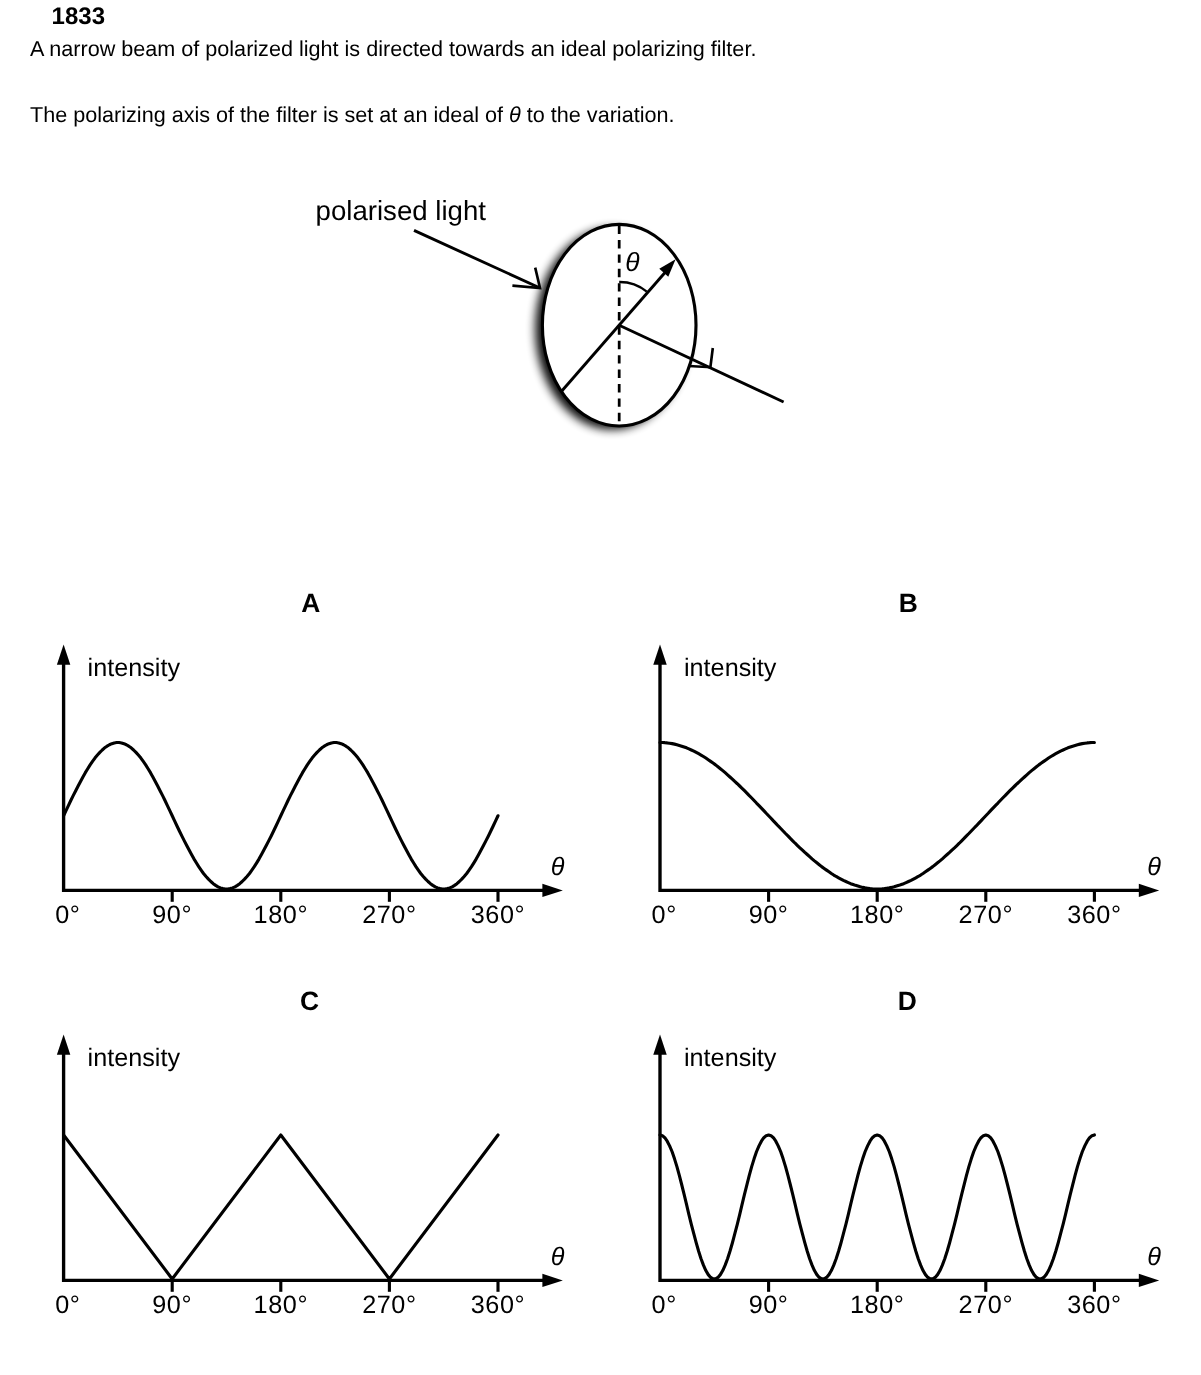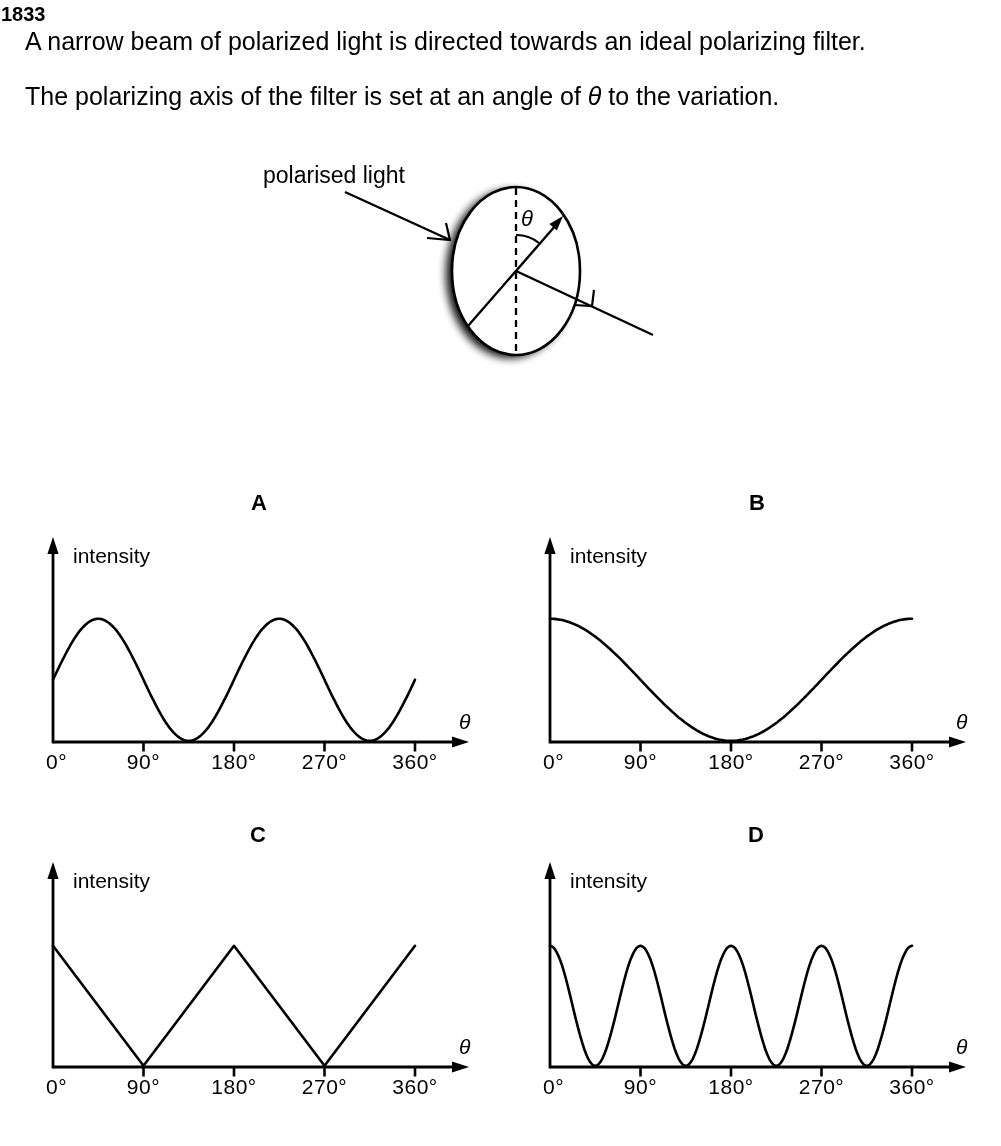--- a/index.html
+++ b/index.html
@@ -1,20 +1,20 @@
 <!DOCTYPE html>
 <html><head>
 <meta charset="utf-8">
 <style>
   html,body{margin:0;padding:0;background:#ffffff;}
   body{width:1001px;height:1146px;position:relative;overflow:hidden;
        font-family:"Liberation Sans",sans-serif;color:#000;}
   .abs{position:absolute;}
-  .qnum{left:1px;top:3px;font-size:20px;font-weight:bold;letter-spacing:0px;}
-  .para{font-size:25px;line-height:25px;white-space:nowrap;}
+  .qnum{left:1px;top:3px;font-size:20px;font-weight:bold;letter-spacing:0px;padding-left:42px;}
+  .para{font-size:18px;line-height:25px;white-space:nowrap;}
   .p1{left:25px;top:29px;}
   .p2{left:25px;top:84px;}
   .question{left:25px;top:409px;}
   .th{font-style:italic;}
   .optlabel{font-size:22px;font-weight:bold;transform:translateX(-50%);}
   svg text{font-family:"Liberation Sans",sans-serif;fill:#000;}
   .diagram{left:230px;top:140px;}
   .graph{position:absolute;width:500px;height:270px;}
   #gA{left:0;top:525px;}   #gB{left:497px;top:525px;}
   #gC{left:0;top:850px;}   #gD{left:497px;top:850px;}
@@ -22,21 +22,21 @@
 </head>
 <body>
 
 <div class="abs qnum">1833</div>
 
 <div class="abs para p1">
   <span>A narrow beam of polarized light is directed towards an ideal polarizing filter.</span>
 </div>
 
 <div class="abs para p2">
-  <span>The polarizing axis of the filter is set at an angle of </span><span class="th">θ</span><span> to the variation.</span>
+  <span>The polarizing axis of the filter is set at an ideal of </span><span class="th">θ</span><span> to the variation.</span>
 </div>
 
 <svg class="abs diagram" width="470" height="250" viewBox="0 0 470 250">
   <defs>
     <filter id="shadowBlur" x="-40%" y="-40%" width="180%" height="180%">
       <feGaussianBlur stdDeviation="4"></feGaussianBlur>
     </filter>
   </defs>
   <text x="33" y="43" font-size="23">polarised light</text>
 

